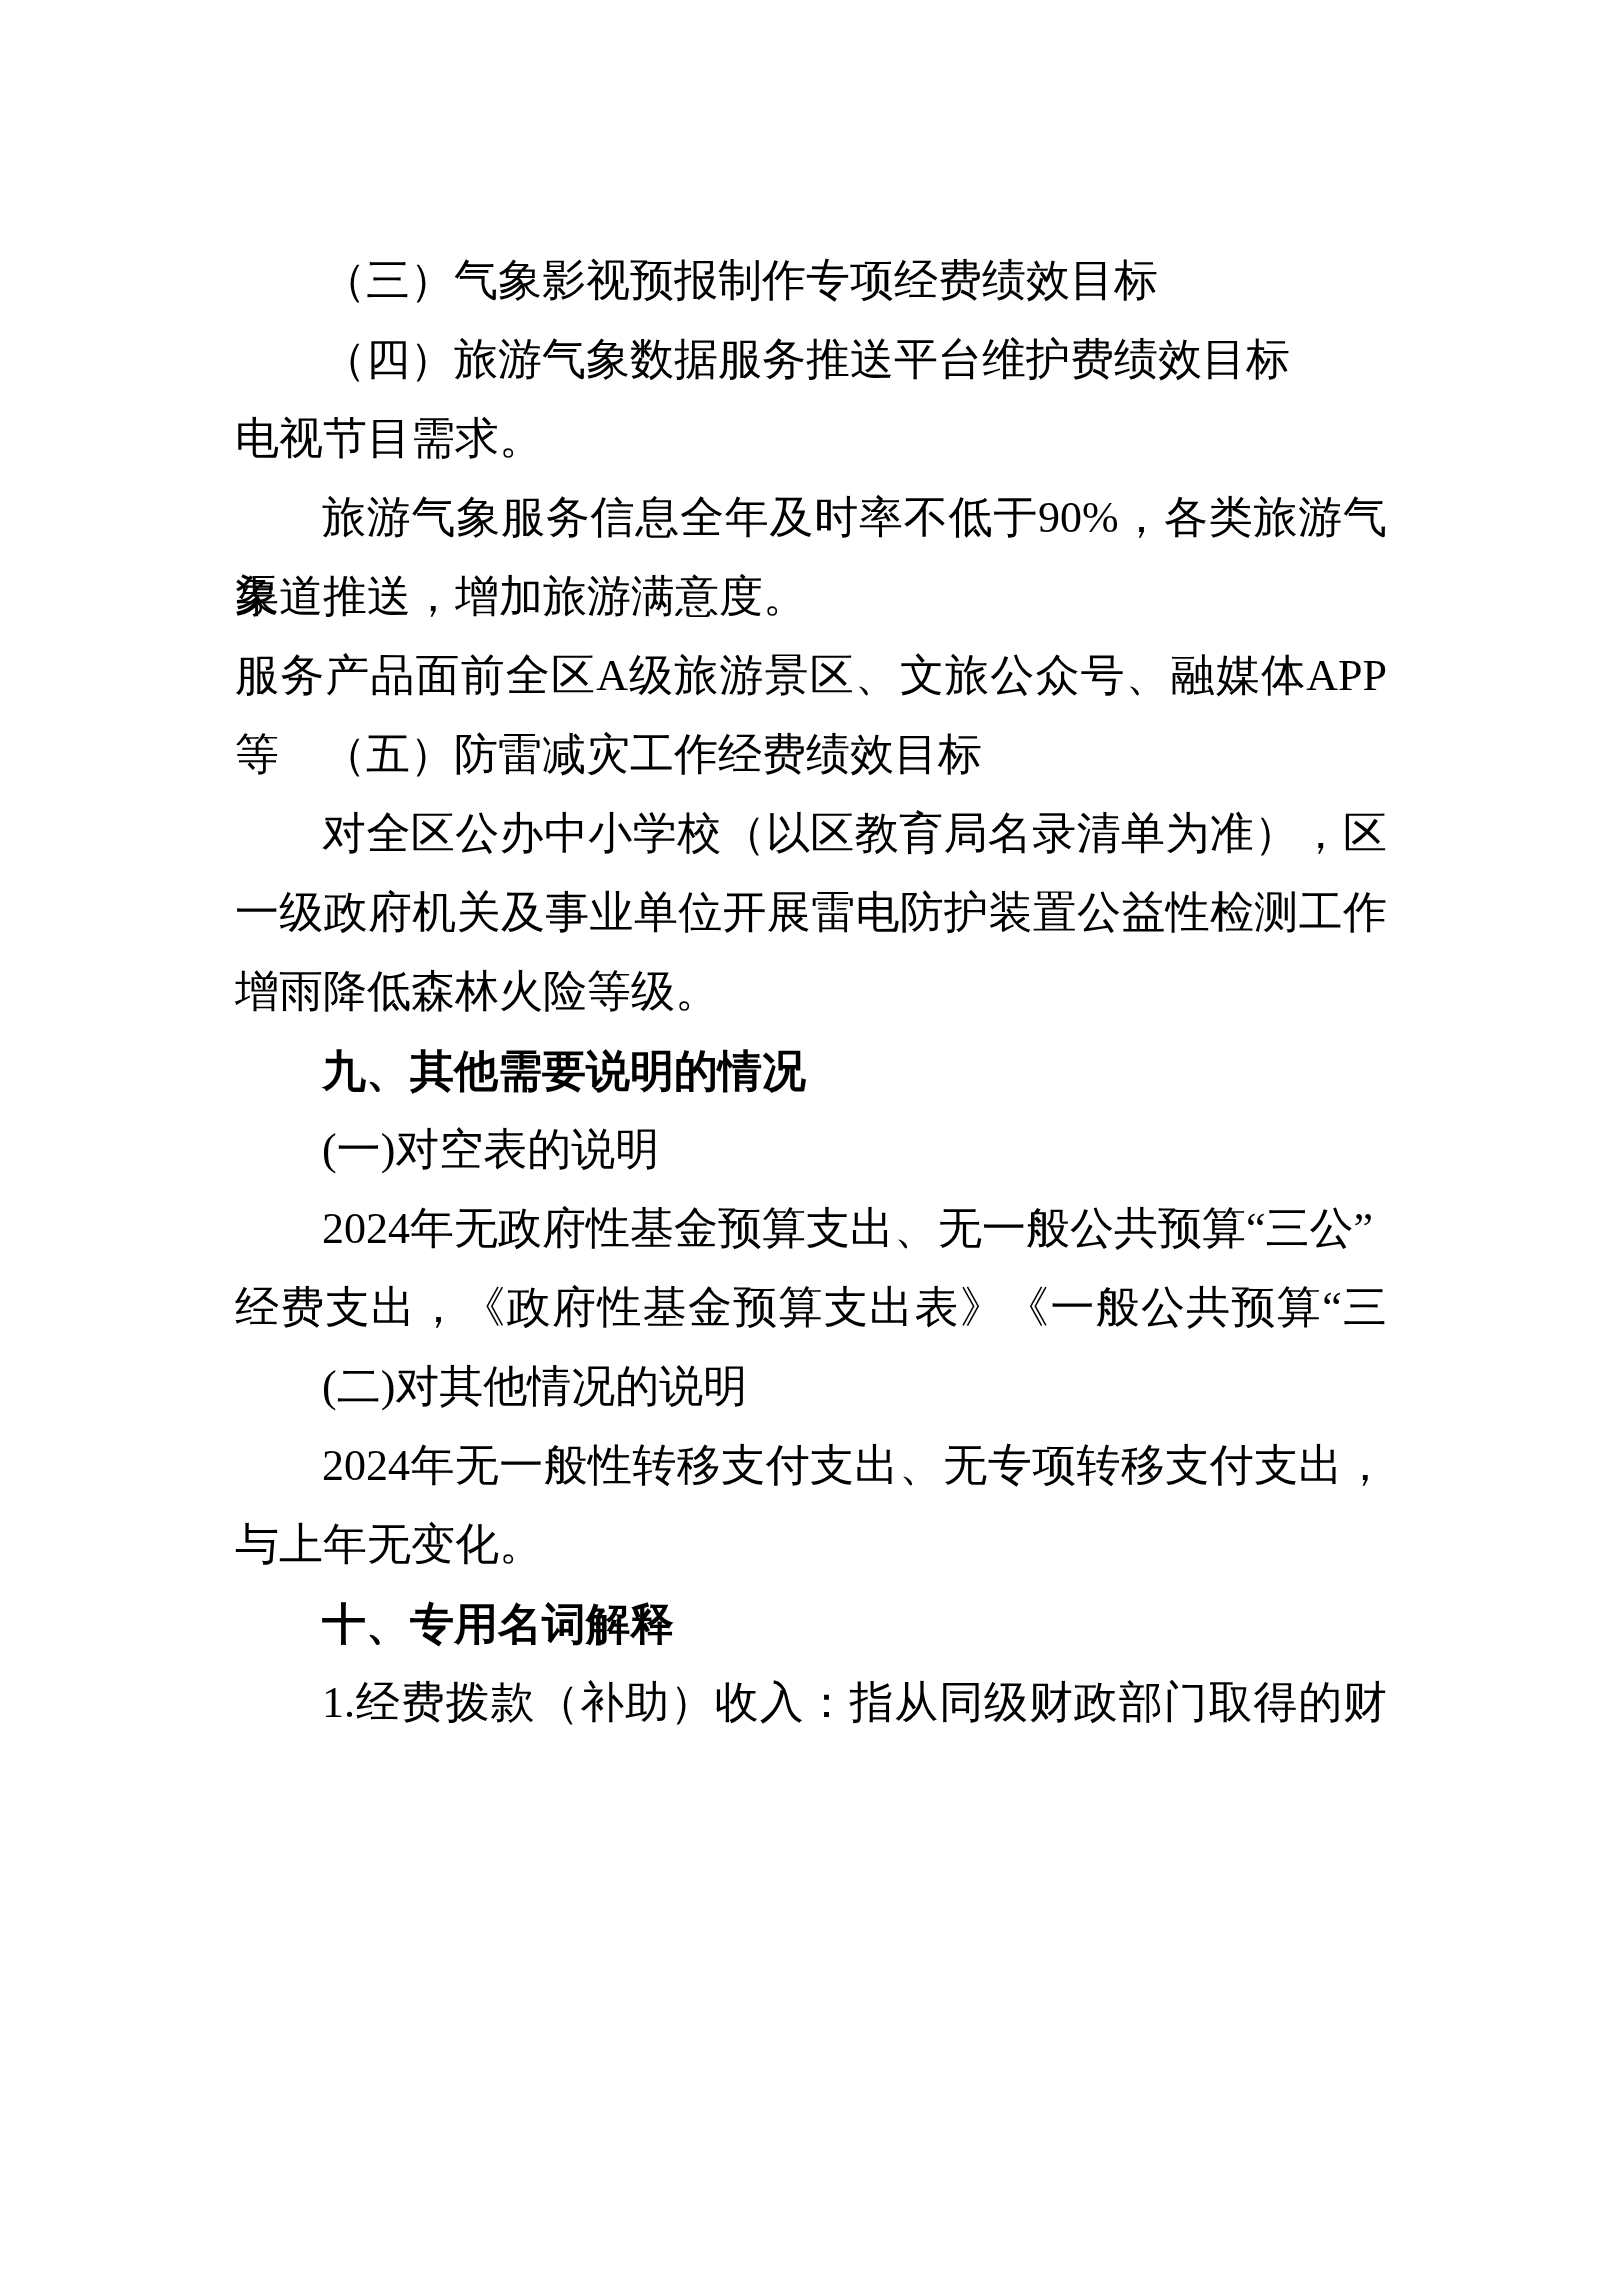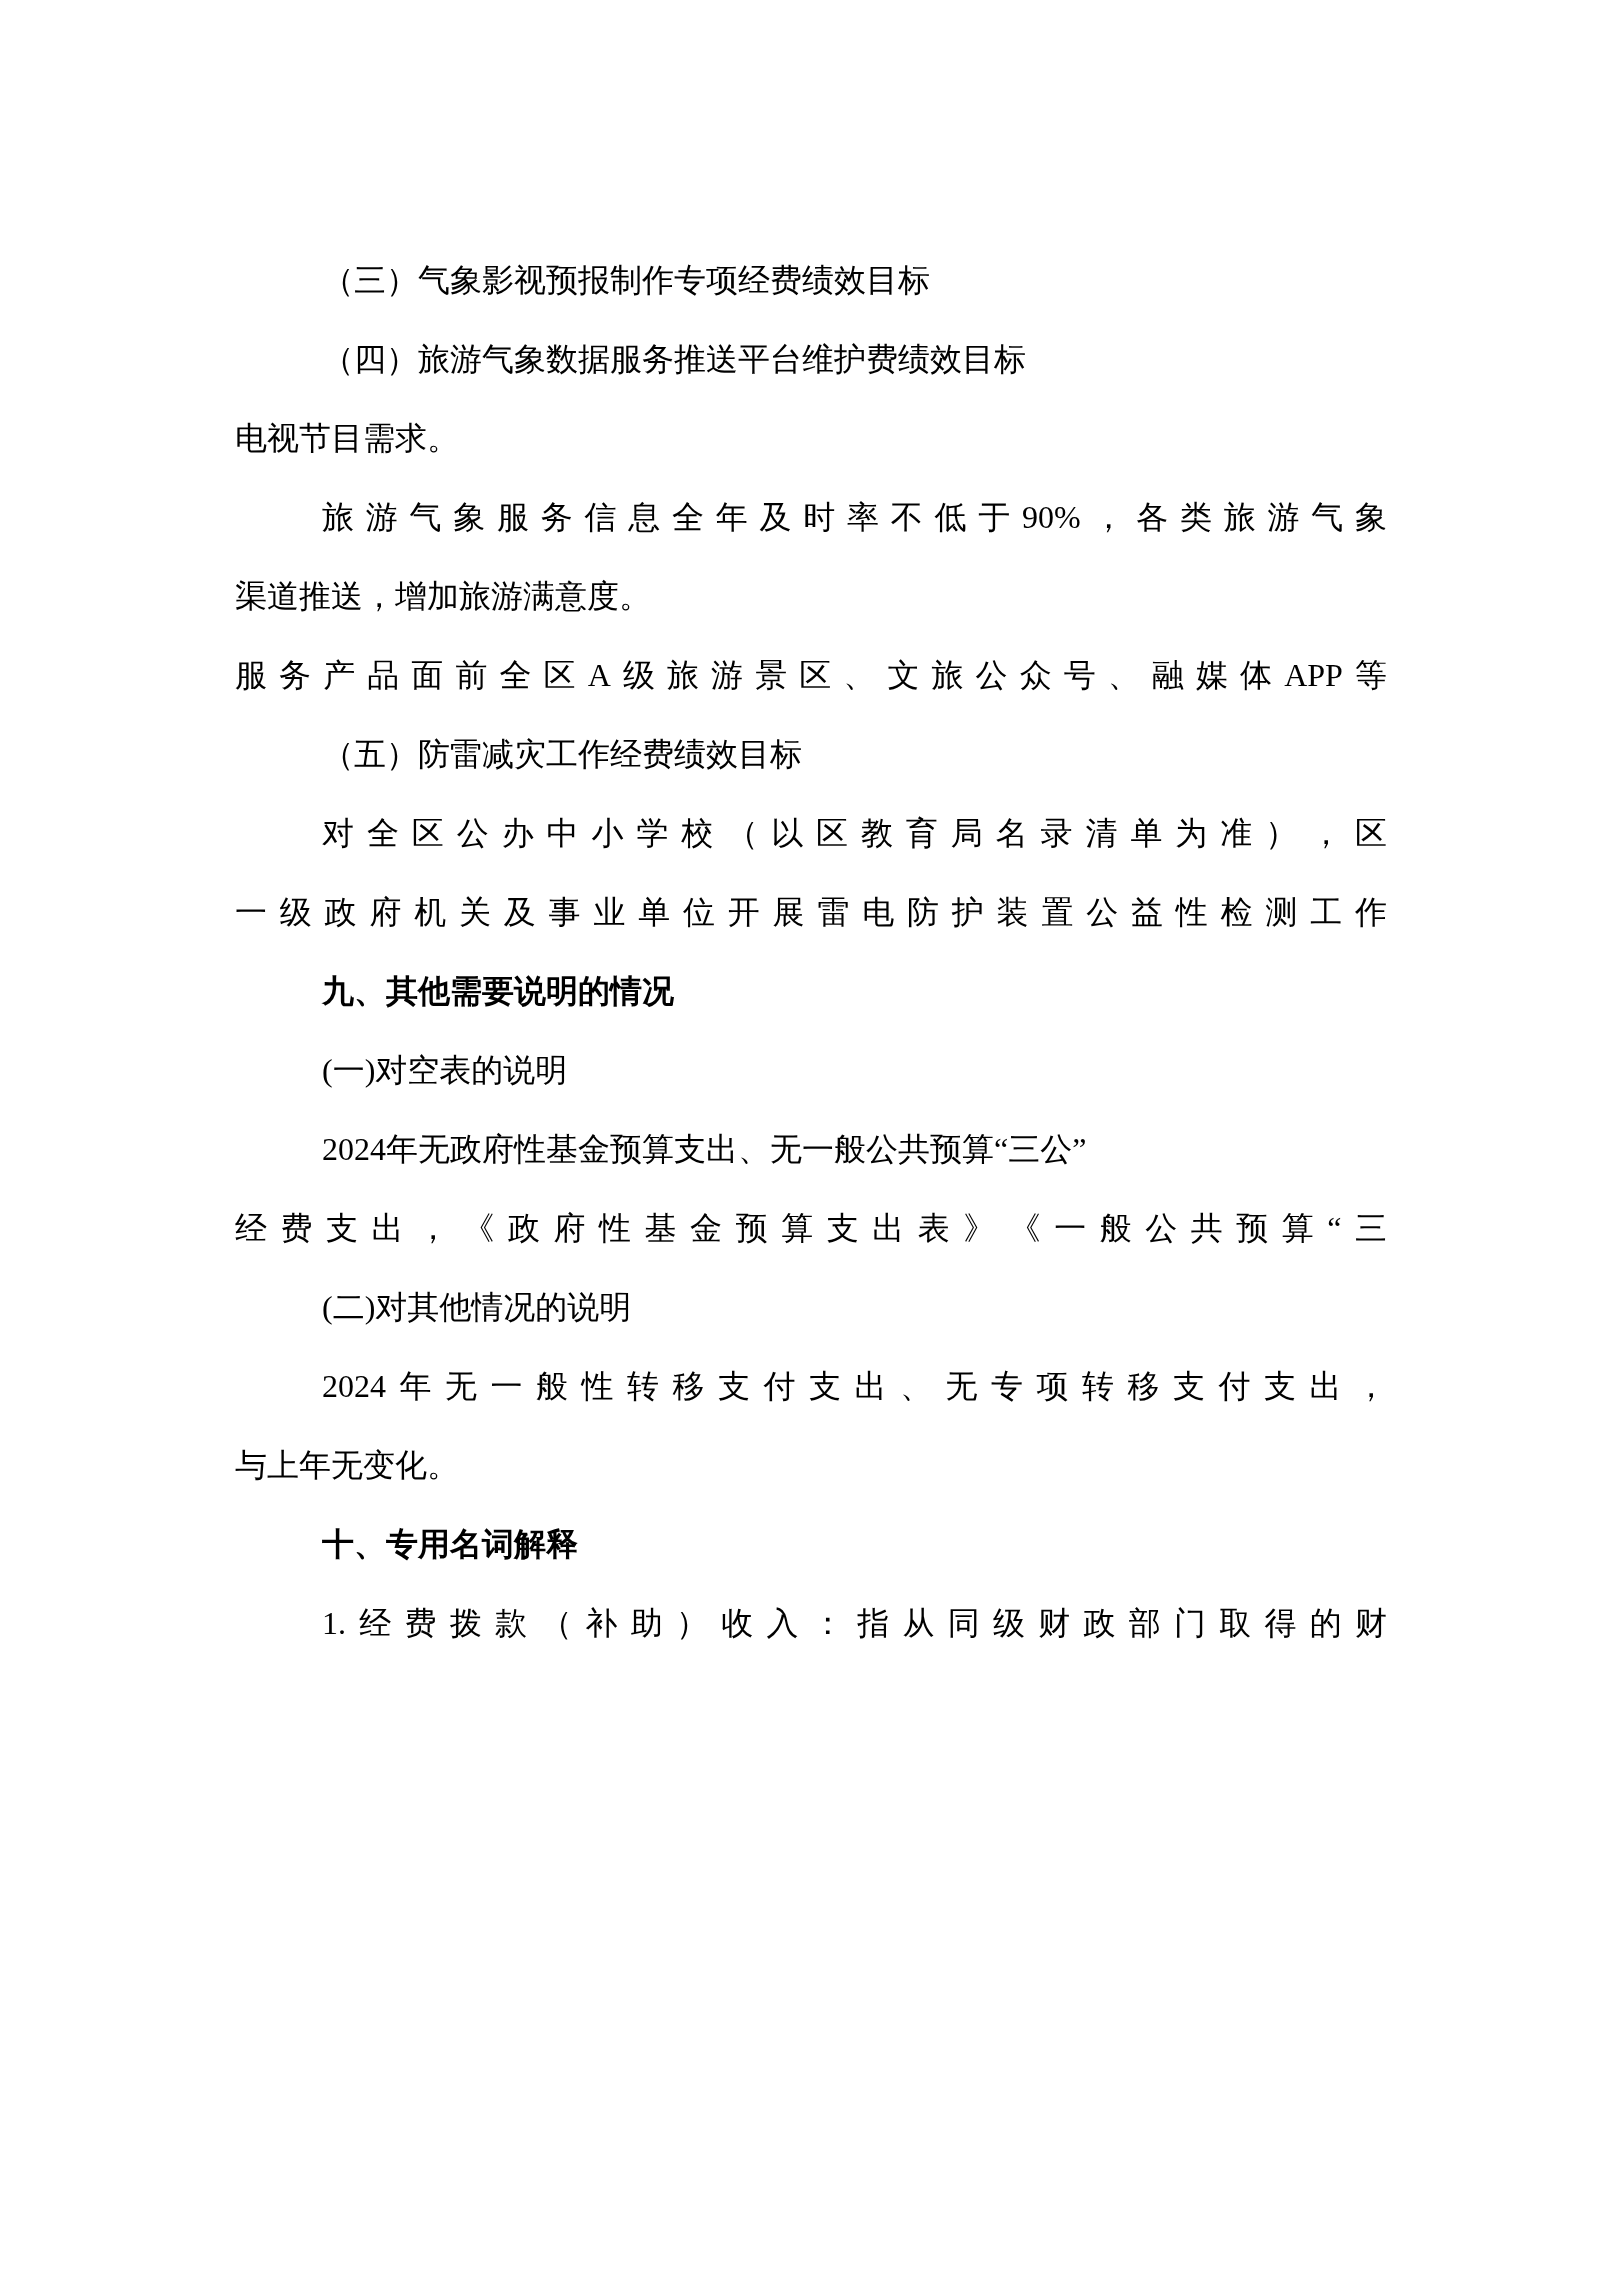--- a/index.html
+++ b/index.html
@@ -19,21 +19,21 @@
   .doc {
     position: absolute;
     left: 235px;
     top: 241px;
     width: 1152px;
   }
   
   .ln {
     height: 79px;
     line-height: 79px;
-    font-size: 32px;
+    font-size: 44px;
     white-space: nowrap;
     font-kerning: none;
   }
   
   .jf {
     white-space: normal;
     text-align: justify;
     text-align-last: justify;
   }
   
@@ -52,20 +52,21 @@
 <div class="doc">
   <div class="ln ind">（三）气象影视预报制作专项经费绩效目标</div>
   <div class="ln ind">（四）旅游气象数据服务推送平台维护费绩效目标</div>
   <div class="ln">电视节目需求。</div>
   <div class="ln ind jf">旅游气象服务信息全年及时率不低于90%，各类旅游气象</div>
   <div class="ln">渠道推送，增加旅游满意度。</div>
   <div class="ln jf">服务产品面前全区A级旅游景区、文旅公众号、融媒体APP等</div>
   <div class="ln ind">（五）防雷减灾工作经费绩效目标</div>
   <div class="ln ind jf">对全区公办中小学校（以区教育局名录清单为准），区</div>
   <div class="ln jf">一级政府机关及事业单位开展雷电防护装置公益性检测工作</div>
+  <div class="ln">增雨降低森林火险等级。</div>
   <div class="ln ind hei">九、其他需要说明的情况</div>
   <div class="ln ind">(一)对空表的说明</div>
   <div class="ln ind">2024年无政府性基金预算支出、无一般公共预算“三公”</div>
   <div class="ln jf">经费支出，《政府性基金预算支出表》《一般公共预算“三</div>
   <div class="ln ind">(二)对其他情况的说明</div>
   <div class="ln ind jf">2024年无一般性转移支付支出、无专项转移支付支出，</div>
   <div class="ln">与上年无变化。</div>
   <div class="ln ind hei">十、专用名词解释</div>
   <div class="ln ind jf">1.经费拨款（补助）收入：指从同级财政部门取得的财</div>
 </div>

